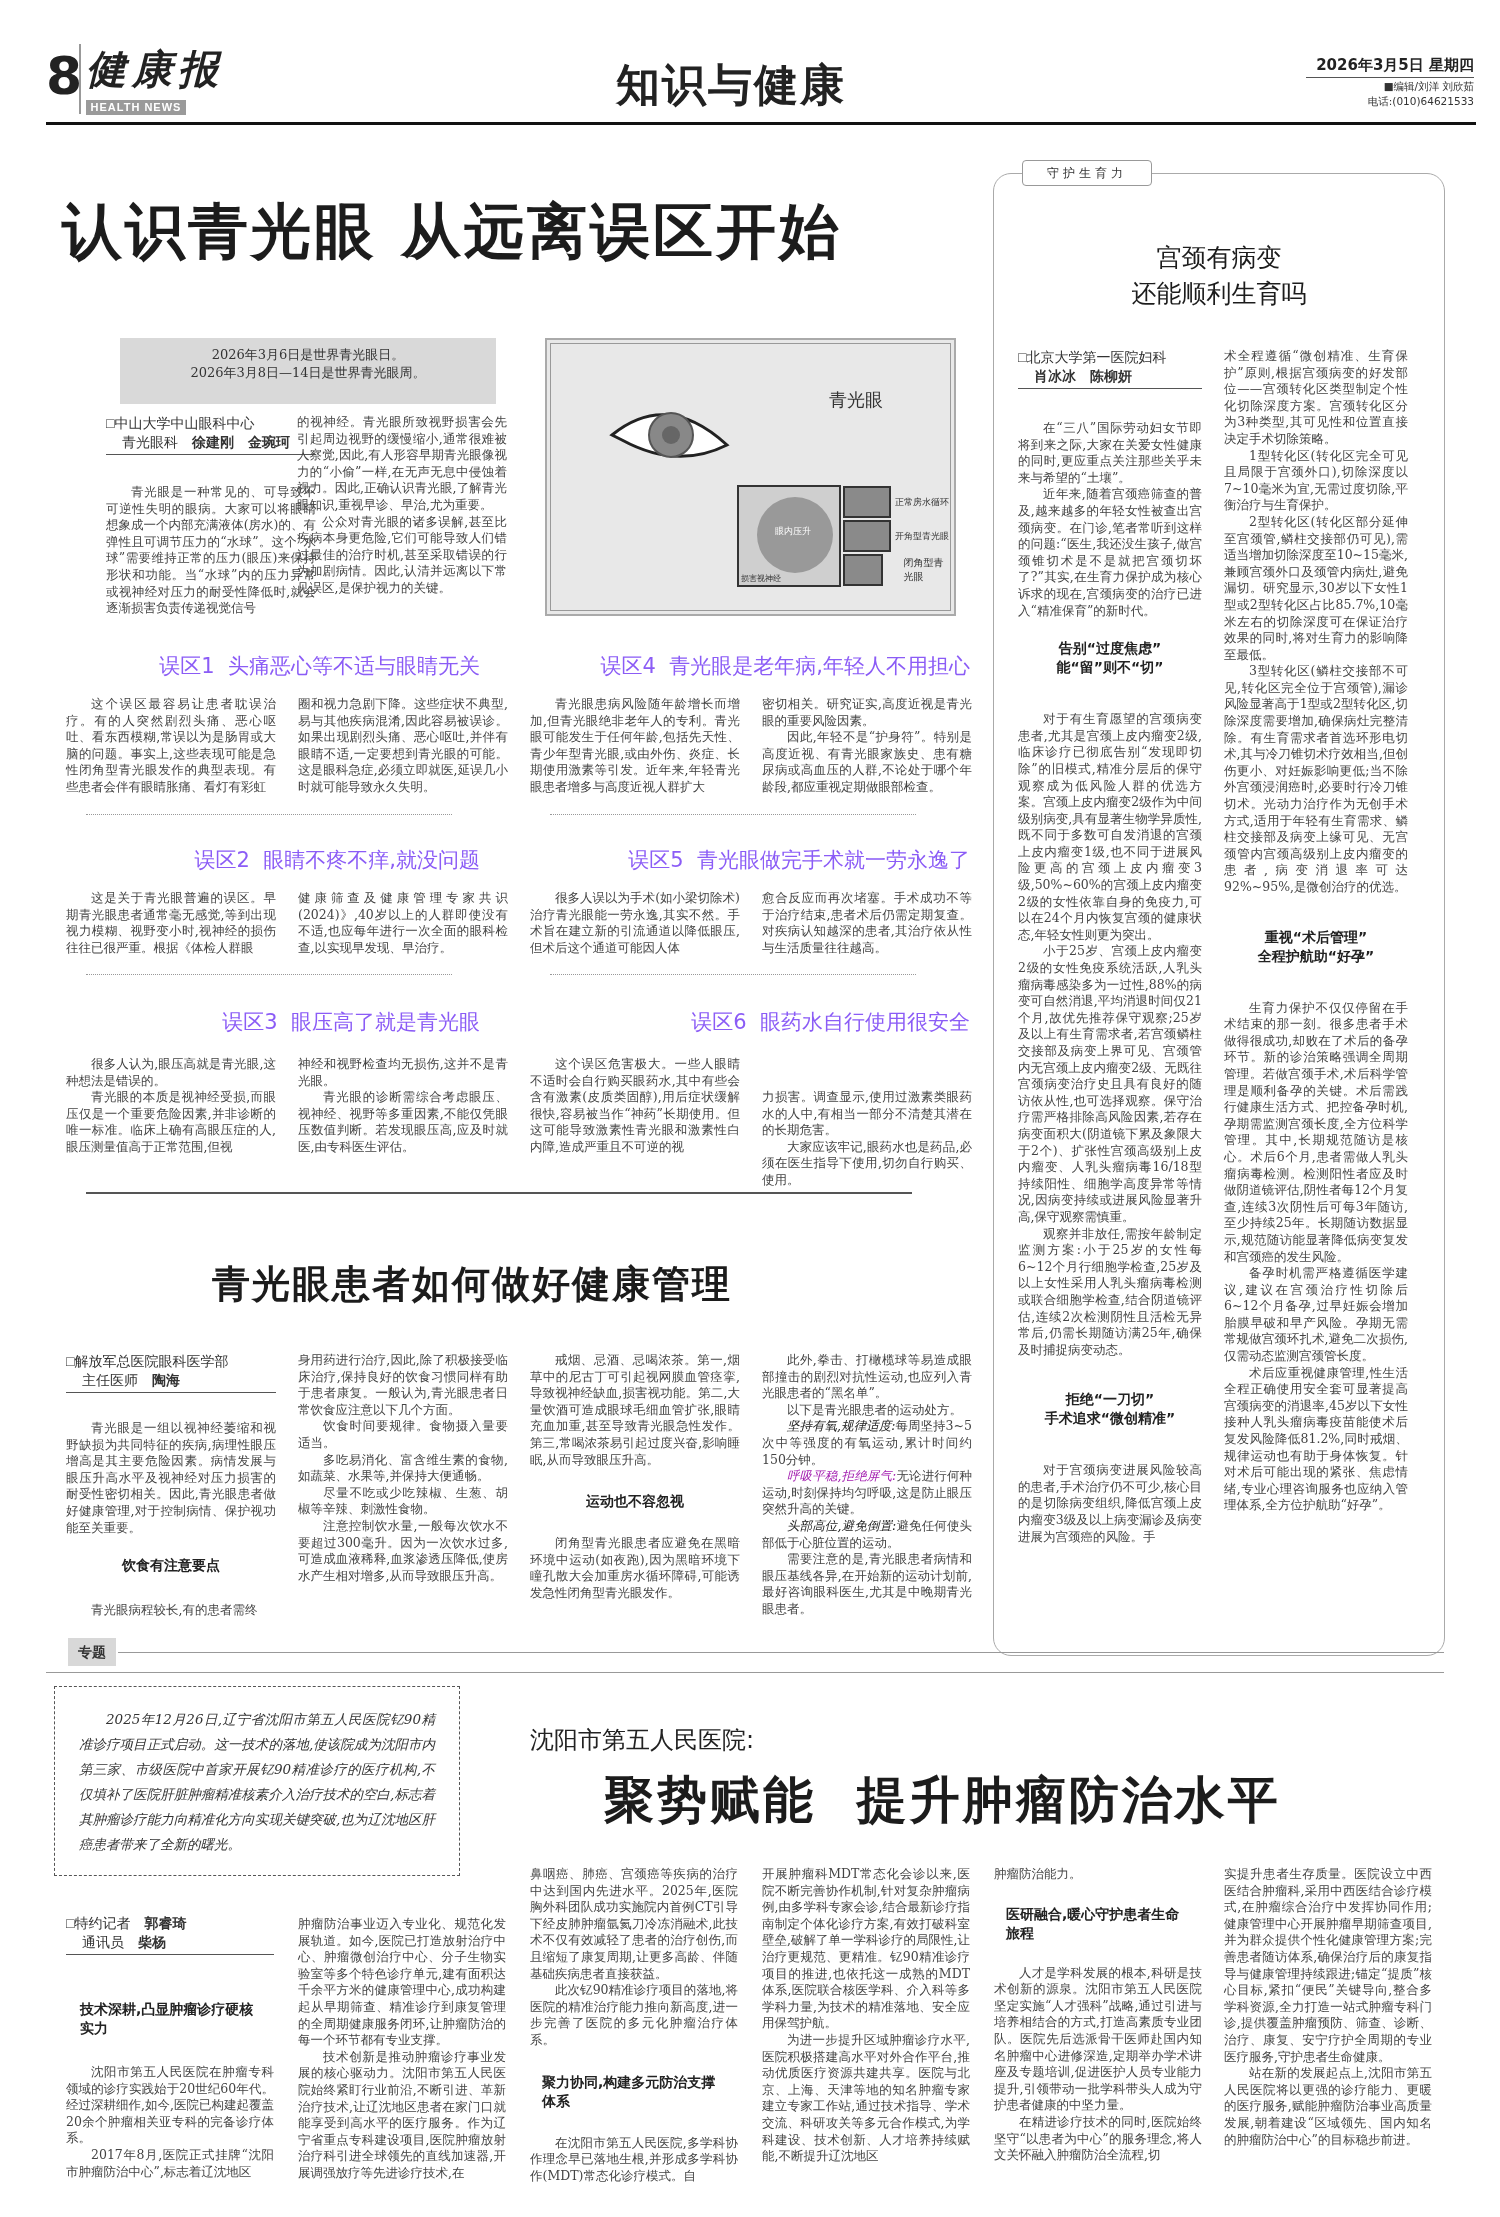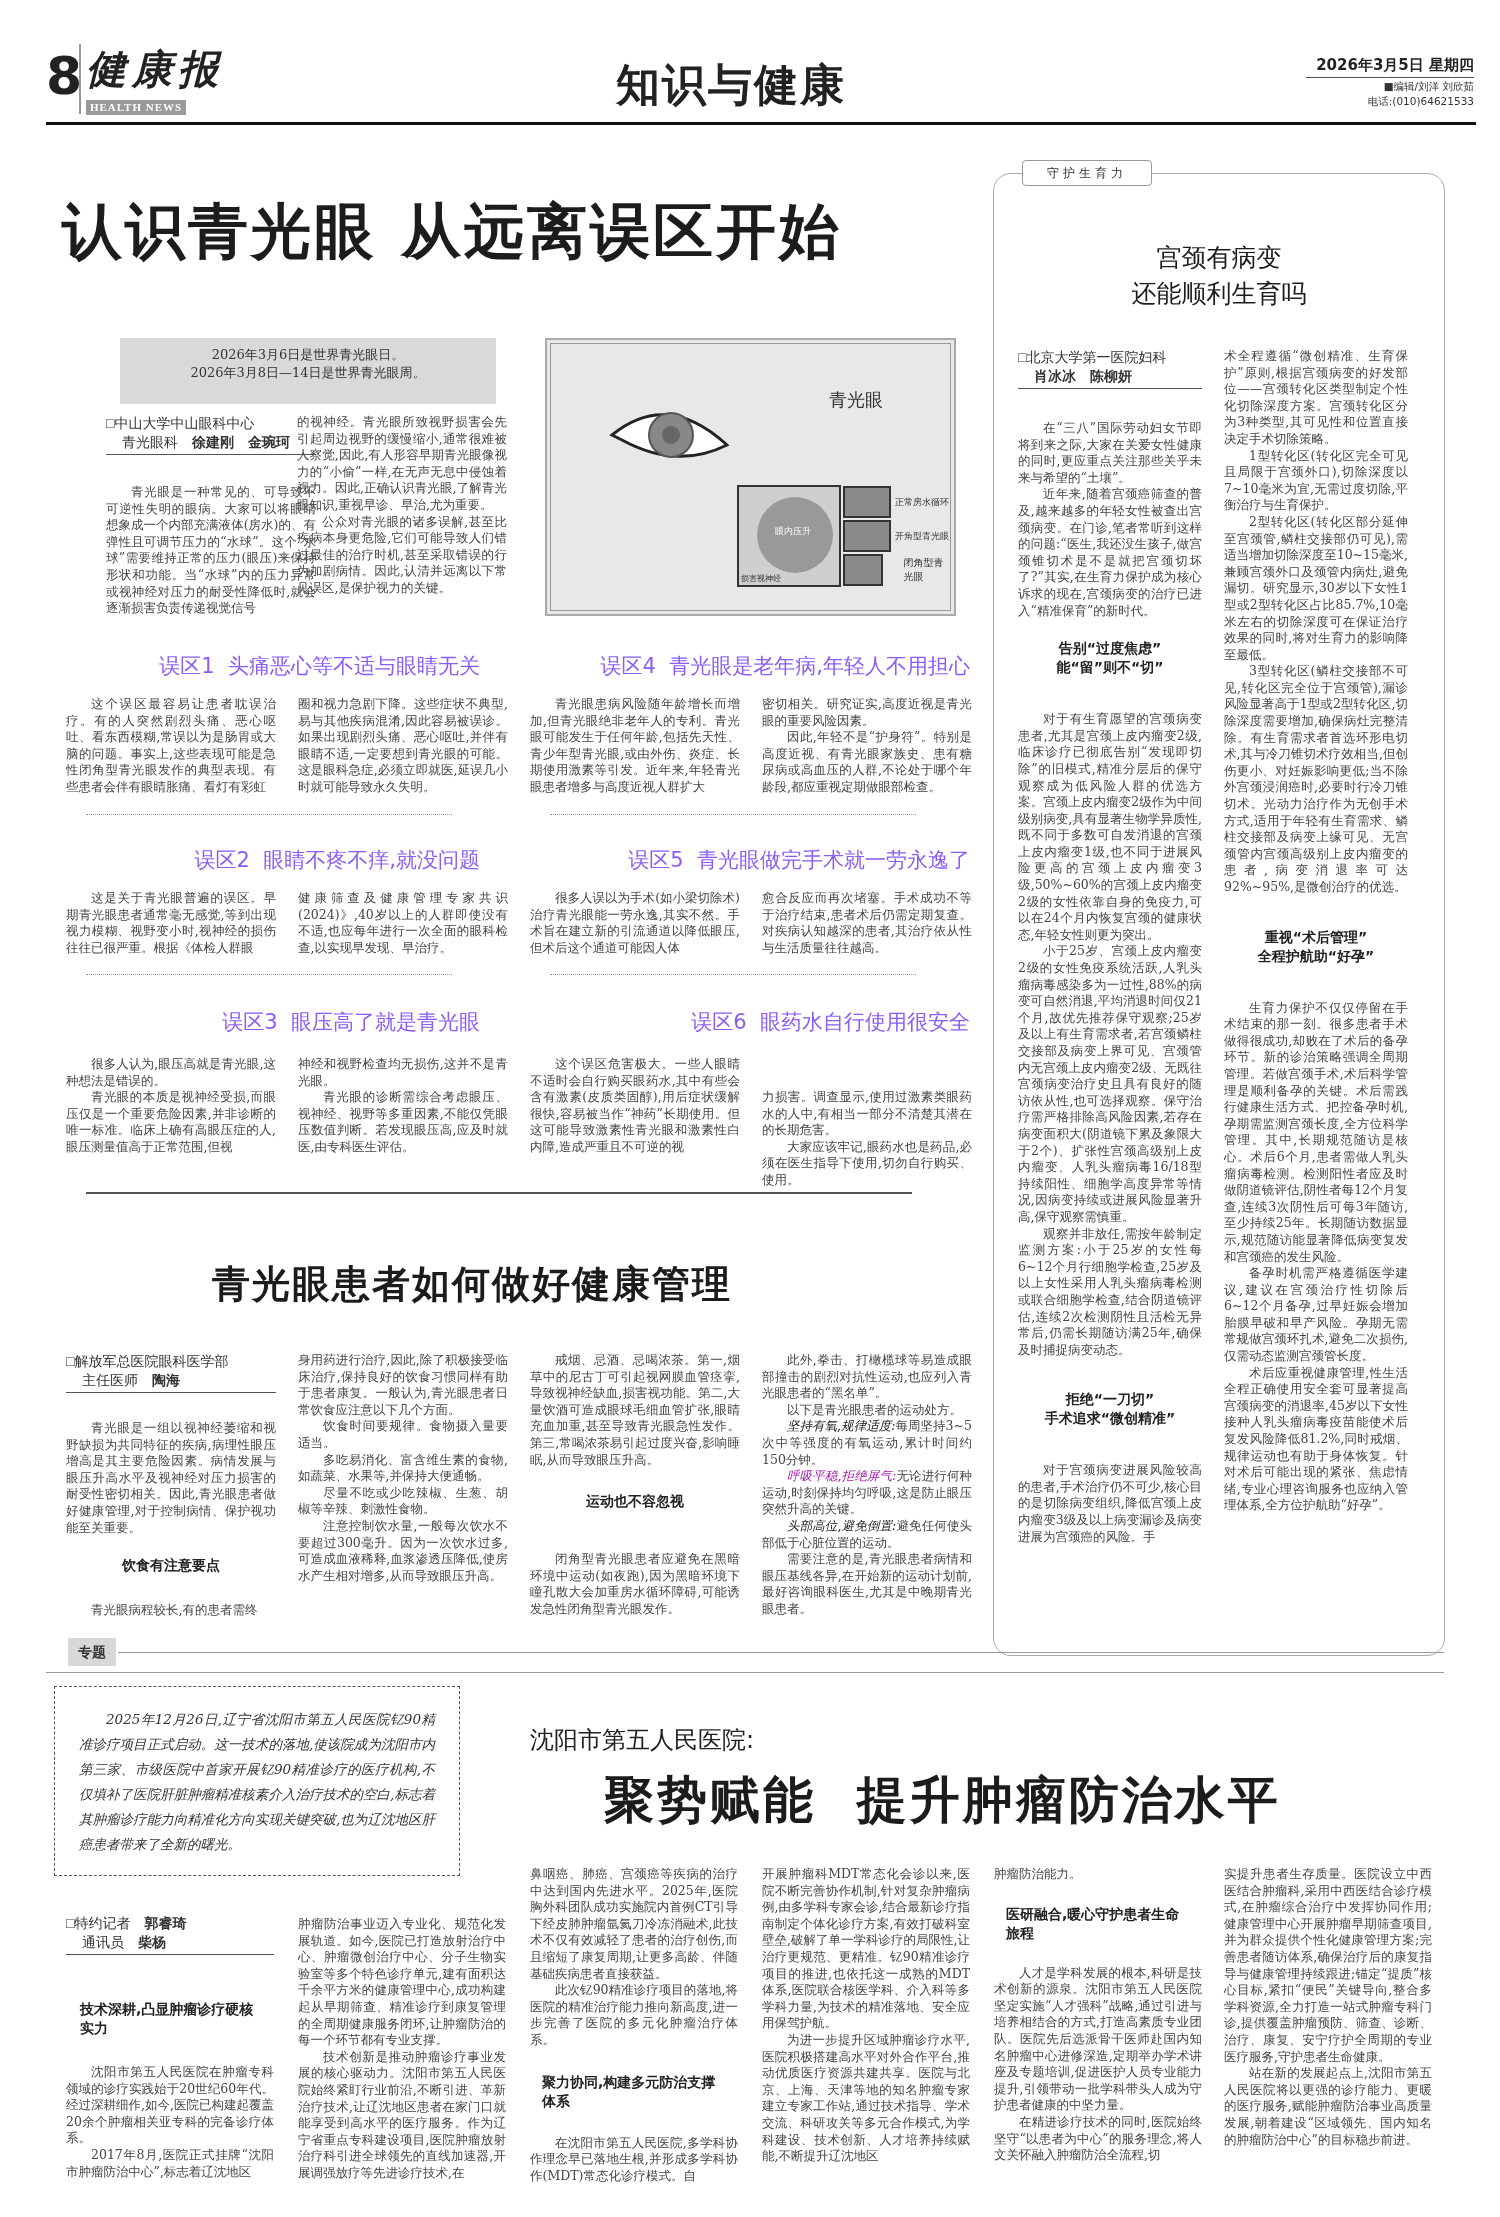--- a/index.html
+++ b/index.html
@@ -15,21 +15,21 @@
 .dotline{position:absolute;border-top:1px dotted #999;height:0}
 .box-dashed{position:absolute;border:1px dashed #555}
 </style>
 </head>
 <body>
 
 <div class="abs" style="left:46px;top:40px;width:1428px;height:85px;">
   <div class="abs" style="left:0;top:8px;font-family:'DejaVu Sans',sans-serif;font-weight:bold;font-size:52px;line-height:56px;color:#222">8</div>
   <div class="abs" style="left:33px;top:4px;width:2px;height:70px;background:#999"></div>
   <div class="abs" style="left:40px;top:2px;font-family:'DejaVu Serif',serif;font-style:italic;font-weight:bold;font-size:40px;letter-spacing:6px;color:#222">健康报</div>
-  <div class="abs" style="left:40px;top:60px;width:100px;height:15px;background:#9a9a9a;color:#fff;font-family:Liberation Serif, serif;font-weight:bold;font-size:11px;line-height:15px;text-align:center;letter-spacing:1px">HEALTH NEWS</div>
+  <div class="abs" style="left:40px;top:60px;width:100px;height:15px;background:#9a9a9a;color:#fff;font-family:Liberation Sans, sans-serif;font-weight:bold;font-size:11px;line-height:15px;text-align:center;letter-spacing:1px">HEALTH NEWS</div>
   <div class="abs" style="left:570px;top:16px;font-family:'DejaVu Sans',sans-serif;font-weight:bold;font-size:44px;color:#222;letter-spacing:2px">知识与健康</div>
   <div class="abs" style="right:0;top:16px;font-family:'DejaVu Sans',sans-serif;font-weight:bold;font-size:15px;color:#222;border-bottom:1px solid #555;padding:0 0 2px 10px">2026年3月5日 星期四</div>
   <div class="abs" style="right:0;top:40px;font-family:'DejaVu Sans',sans-serif;font-size:10.5px;color:#333">■编辑/刘洋 刘欣茹</div>
   <div class="abs" style="right:0;top:55px;font-family:'DejaVu Sans',sans-serif;font-size:10.5px;color:#333">电话:(010)64621533</div>
 </div>
 <div class="abs" style="left:46px;top:122px;width:1430px;height:3px;background:#111"></div>
 
 <div class="abs" style="left:62px;top:196px;font-family:'DejaVu Sans',sans-serif;font-weight:bold;font-size:60px;line-height:70px;color:#1c1c1c;letter-spacing:3px;white-space:pre">认识青光眼 从远离误区开始</div>
 
 <div class="abs" style="left:120px;top:338px;width:376px;height:66px;background:#d9d9d9;text-align:center;padding-top:8px">
@@ -130,21 +130,21 @@
 
 <div class="col" style="left:298px;top:1352px;width:210px">
   <div class="p ni">身用药进行治疗,因此,除了积极接受临床治疗,保持良好的饮食习惯同样有助于患者康复。一般认为,青光眼患者日常饮食应注意以下几个方面。</div>
   <div class="p">饮食时间要规律。食物摄入量要适当。</div>
   <div class="p">多吃易消化、富含维生素的食物,如蔬菜、水果等,并保持大便通畅。</div>
   <div class="p">尽量不吃或少吃辣椒、生葱、胡椒等辛辣、刺激性食物。</div>
   <div class="p">注意控制饮水量,一般每次饮水不要超过300毫升。因为一次饮水过多,可造成血液稀释,血浆渗透压降低,使房水产生相对增多,从而导致眼压升高。</div>
 </div>
 <div class="col" style="left:530px;top:1352px;width:210px">
   <div class="p">戒烟、忌酒、忌喝浓茶。第一,烟草中的尼古丁可引起视网膜血管痉挛,导致视神经缺血,损害视功能。第二,大量饮酒可造成眼球毛细血管扩张,眼睛充血加重,甚至导致青光眼急性发作。第三,常喝浓茶易引起过度兴奋,影响睡眠,从而导致眼压升高。</div>
-  <div class="sub" style="margin:24px 0 40px">运动也不容忽视</div>
+  <div class="sub" style="margin:24px 0 24px">运动也不容忽视</div>
   <div class="p">闭角型青光眼患者应避免在黑暗环境中运动(如夜跑),因为黑暗环境下瞳孔散大会加重房水循环障碍,可能诱发急性闭角型青光眼发作。</div>
 </div>
 <div class="col" style="left:762px;top:1352px;width:210px">
   <div class="p">此外,拳击、打橄榄球等易造成眼部撞击的剧烈对抗性运动,也应列入青光眼患者的“黑名单”。</div>
   <div class="p">以下是青光眼患者的运动处方。</div>
   <div class="p"><span style="font-style:italic;color:#222">坚持有氧,规律适度:</span><span>每周坚持3~5次中等强度的有氧运动,累计时间约150分钟。</span></div>
   <div class="p"><span style="font-style:italic;color:#a21caf">呼吸平稳,拒绝屏气:</span><span>无论进行何种运动,时刻保持均匀呼吸,这是防止眼压突然升高的关键。</span></div>
   <div class="p"><span style="font-style:italic;color:#222">头部高位,避免倒置:</span><span>避免任何使头部低于心脏位置的运动。</span></div>
   <div class="p">需要注意的是,青光眼患者病情和眼压基线各异,在开始新的运动计划前,最好咨询眼科医生,尤其是中晚期青光眼患者。</div>
 </div>

